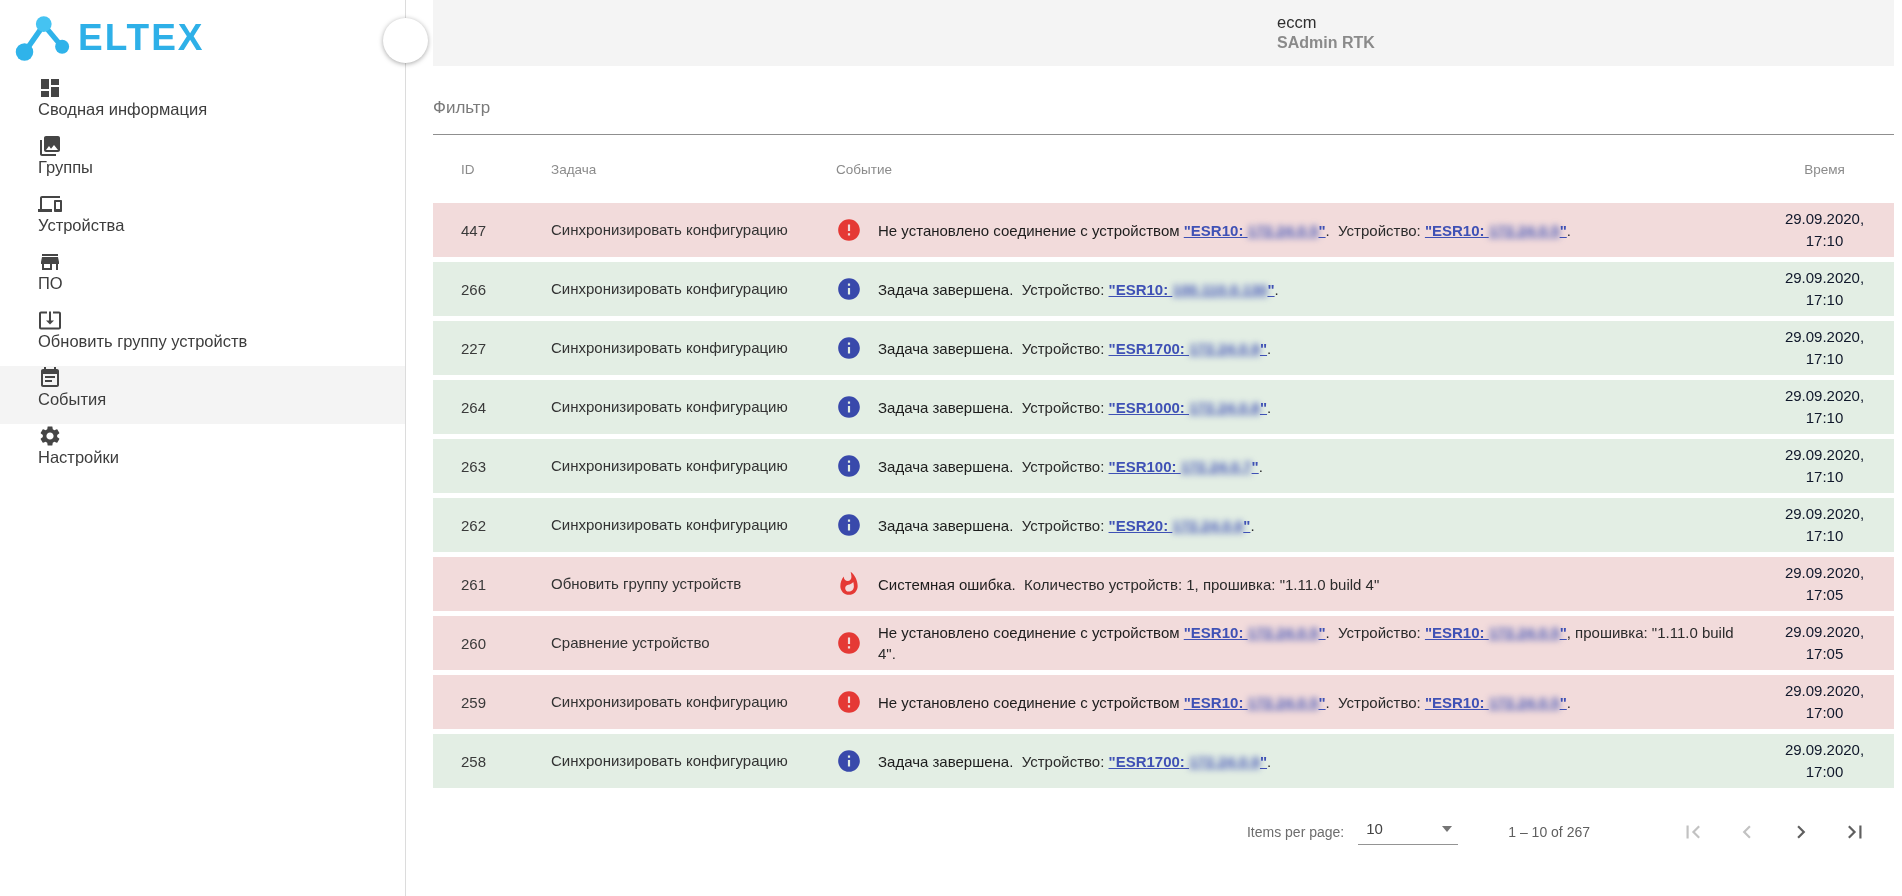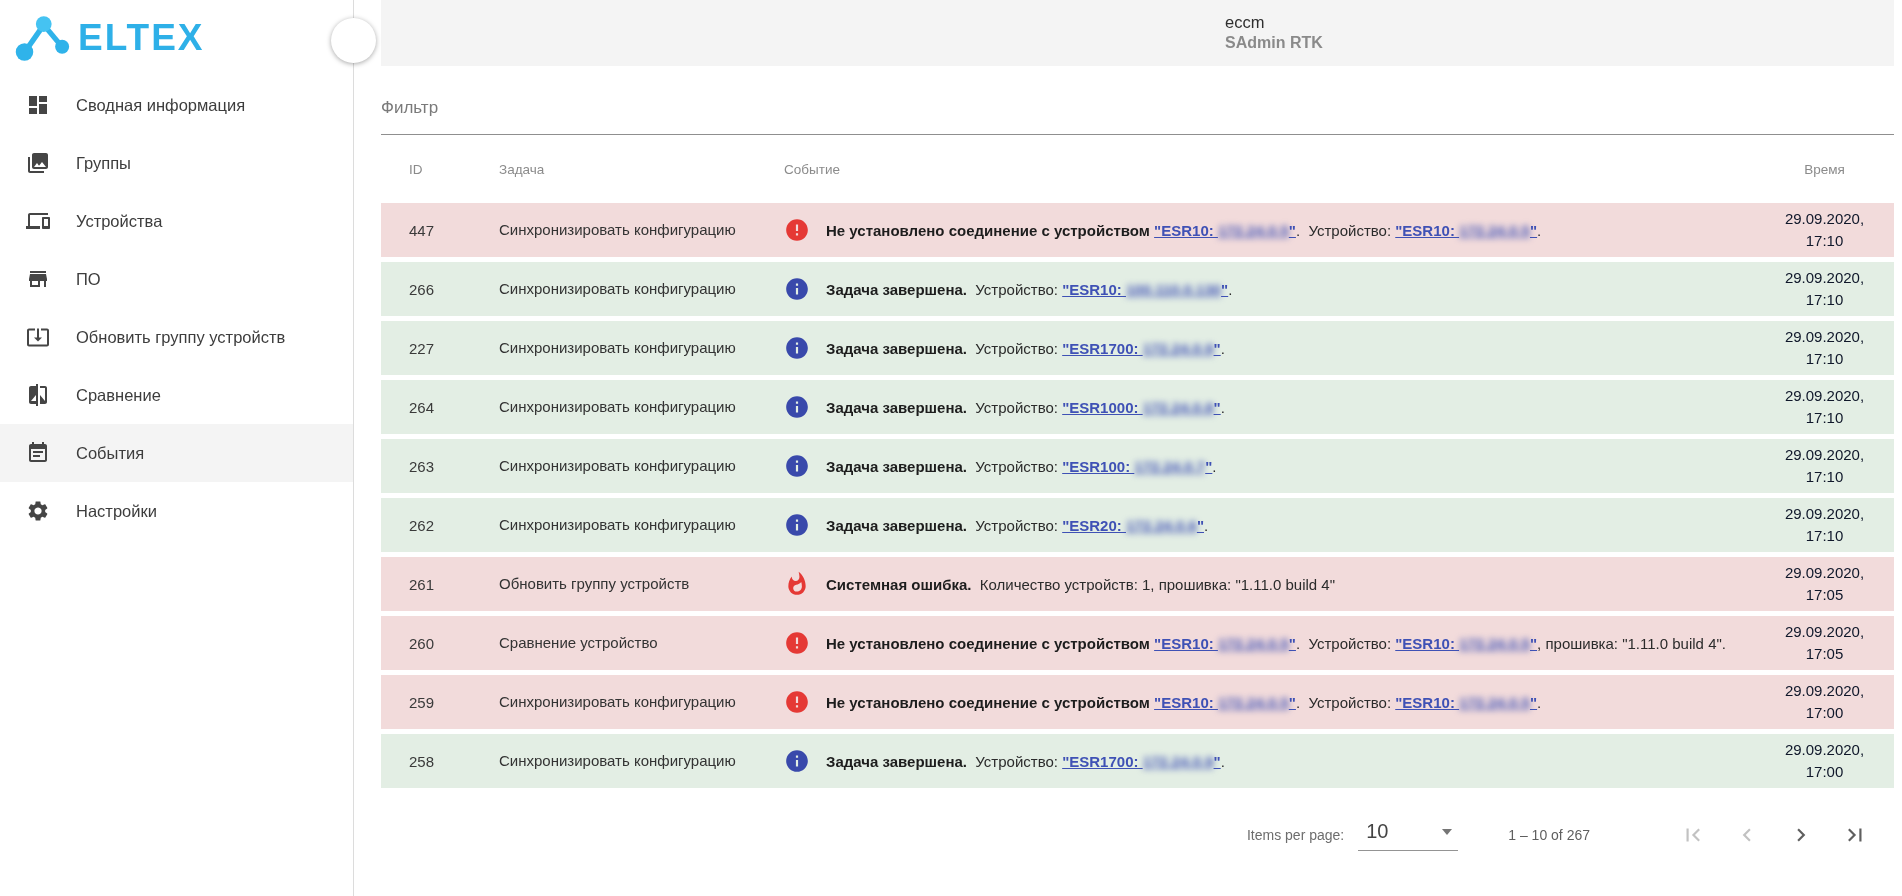--- a/index.html
+++ b/index.html
@@ -4,32 +4,32 @@
 <style>
   * { box-sizing: border-box; margin: 0; padding: 0; }
   html,body { width:1902px; height:896px; }
   body {
     font-family: "Liberation Sans", sans-serif;
     background:#ffffff; color:#3a3a3a; overflow:hidden; display:flex;
   }
   svg { width:100%; height:100%; display:block; }
 
   
-  aside { width:354px; flex-shrink:0; background:#fff; border-right:1px solid #dcdcdc; position:relative; }
+  aside { width:406px; flex-shrink:0; background:#fff; border-right:1px solid #dcdcdc; position:relative; }
   .logo { display:flex; align-items:center; padding:10px 0 0 14px; height:66px; }
   .logo-mark { width:56px; height:50px; }
   .logo-text { font-size:37px; font-weight:700; color:#2eb0e8; letter-spacing:2px; margin-left:8px; }
   .collapse {
     position:absolute; top:18px; right:-23px; width:45px; height:45px; border-radius:50%;
     background:#fff; box-shadow:0 1px 5px rgba(0,0,0,.35); z-index:5;
     display:flex; align-items:center; justify-content:center; cursor:pointer;
   }
   .collapse .chev { width:22px; height:22px; }
   nav { margin-top:10px; }
-  .side-item { display:flex; align-items:center; height:58px; padding-left:26px; cursor:pointer; }
+  .side-item { display:flex; height:58px; padding-left:38px; cursor:pointer;flex-direction:column; }
   .side-item.active { background:#f4f4f4; }
   .side-icon { width:24px; height:24px; margin-right:26px; flex-shrink:0; }
   .side-icon svg path { fill:#454545; }
   .side-label { font-size:16.5px; color:#3d3d3d; }
 
   
   main { flex:1; padding:0 8px 0 27px; }
   .toolbar { height:66px; background:#f4f4f4; display:flex; align-items:center; }
   .tb-icon { width:26px; height:26px; cursor:pointer; }
   .tb-mail { margin-left:718px; }
@@ -59,31 +59,31 @@
   .trow.row-info  { background:#e3eee4; }
   .td-id { color:#3a3a3a; }
   .td-task { line-height:1.3; padding:6px 14px 6px 0; color:#333; }
   .td-event { display:flex; align-items:center; padding:6px 20px 6px 0; }
   .ev-icon { width:26px; height:26px; flex-shrink:0; margin-right:16px; }
   .ev-icon.error path { fill:#e53935; }
   .ev-icon.fire  path { fill:#e53935; }
   .ev-icon.info  path { fill:#3949ab; }
   .ev-text { line-height:1.4; color:#2b2b2b; }
   .ev-text span, .ev-text b, .ev-text a { white-space:pre-wrap; }
-  .ev-text b { font-weight:700; color:#1d1d1d; }
+  .ev-text b { font-weight:400; color:#1d1d1d; }
   a.seg-link { color:#3f51b5; font-weight:700; text-decoration:underline; cursor:pointer; }
   .blur { filter:blur(3px); }
   .td-time { line-height:1.45; color:#0f172a; }
 
   
   .pager { display:flex; align-items:center; justify-content:flex-end; margin-top:30px; padding-right:26px; font-size:14px; color:#6d6d6d; }
   .pp-select {
     display:flex; align-items:center; justify-content:space-between; cursor:pointer;
     width:100px; margin-left:14px; padding:2px 6px 7px 8px;
-    border-bottom:1px solid #949494; font-size:20px; color:#444;
+    border-bottom:1px solid #949494; font-size:15px; color:#444;
   }
   .caret { width:0; height:0; border-left:5px solid transparent; border-right:5px solid transparent; border-top:6px solid #757575; }
   .pg-range { margin:0 62px 0 50px; color:#5f5f5f; }
   .pg-btn { width:26px; height:26px; margin-left:28px; cursor:pointer; }
   .pg-btn svg path { fill:#5f5f5f; }
   .pg-btn.disabled svg path { fill:#c2c2c2; }
 </style>
 </head>
 <body>
 
@@ -144,28 +144,20 @@
 
   <div class="side-item">
     <span class="side-icon">
           <svg viewBox="0 0 24 24">
             <path d="M12 16.5l4-4h-3v-9h-2v9H8l4 4zm9-13h-6v1.99h6v14.03H3V5.49h6V3.5H3c-1.1 0-2 .9-2 2v14c0 1.1.9 2 2 2h18c1.1 0 2-.9 2-2v-14c0-1.1-.9-2-2-2z"></path>
           </svg>
         </span>
     <span class="side-label">Обновить группу устройств</span>
   </div>
 
-  <div class="side-item">
-    <span class="side-icon">
-          <svg viewBox="0 0 24 24">
-            <path d="M10 3H5c-1.1 0-2 .9-2 2v14c0 1.1.9 2 2 2h5v2h2V1h-2v2zm0 15H5l5-6v6zm9-15h-5v2h5v13l-5-6v9h5c1.1 0 2-.9 2-2V5c0-1.1-.9-2-2-2z"></path>
-          </svg>
-        </span>
-    <span class="side-label">Сравнение</span>
-  </div>
 
 
   <div class="side-item active">
     <span class="side-icon">
           <svg viewBox="0 0 24 24">
             <path d="M17 10H7v2h10v-2zm2-7h-1V1h-2v2H8V1H6v2H5c-1.11 0-1.99.9-1.99 2L3 19c0 1.1.89 2 2 2h14c1.1 0 2-.9 2-2V5c0-1.1-.9-2-2-2zm0 16H5V8h14v11zm-5-5H7v2h7v-2z"></path>
           </svg>
         </span>
     <span class="side-label">События</span>
   </div>

